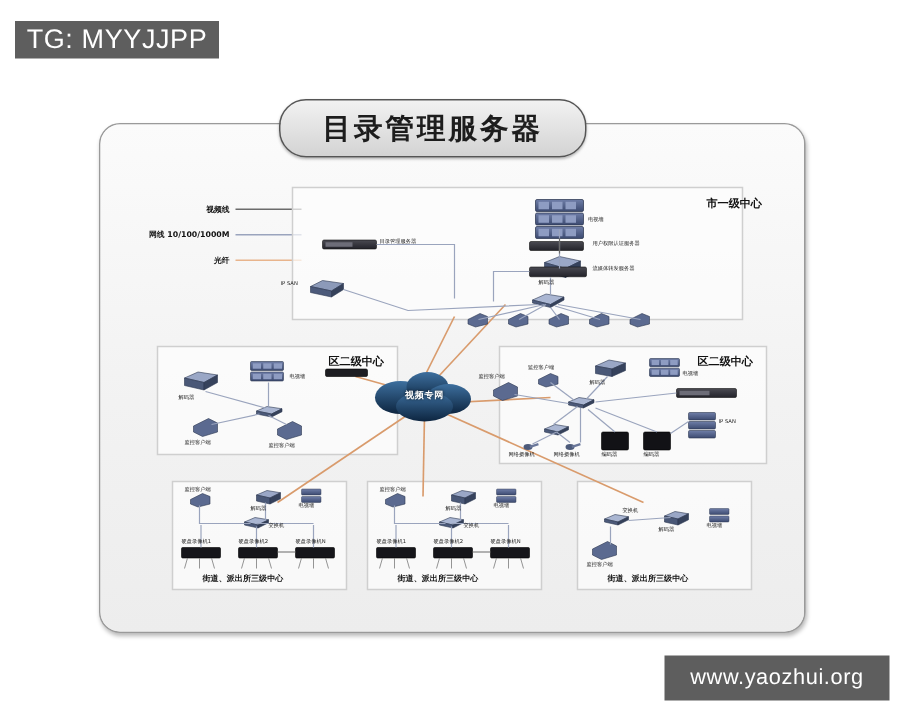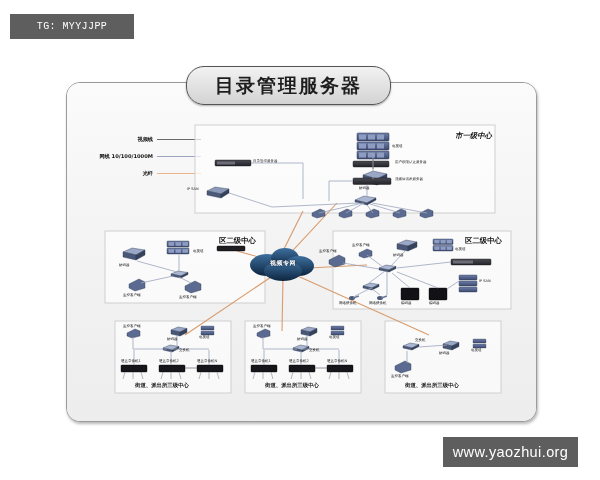--- a/index.html
+++ b/index.html
@@ -10,22 +10,22 @@
     overflow:hidden;position:relative;
   }
   
   .wm{
     position:absolute;
     background:#5e5e5e;
     color:#ffffff;
     display:flex;align-items:center;justify-content:center;
     letter-spacing:.4px;
   }
-  #wm-top{left:10px;top:14px;width:124px;height:25px;font-size:10px;font-family:Liberation Mono, monospace;}
-  #wm-bottom{left:443px;top:437px;width:135px;height:30px;font-size:14.5px;}
+  #wm-top{left:10px;top:14px;width:136px;height:25px;font-size:18px;}
+  #wm-bottom{left:443px;top:437px;width:150px;height:30px;font-size:14.5px;}
 
   
   #card{
     position:absolute;left:66px;top:82px;width:469px;height:338px;
     background:#f3f3f3;
     border:1px solid #9a9a9a;
     border-radius:14px;
     box-shadow:1px 2px 3px rgba(0,0,0,.28);
   }
   #card-inner{
@@ -458,21 +458,21 @@
       </g>
 
       <g>
         <ellipse cx="200" cy="182" rx="17" ry="11" fill="url(#gCloud)"></ellipse>
         <ellipse cx="218" cy="175" rx="14" ry="10" fill="url(#gCloud)"></ellipse>
         <ellipse cx="232" cy="183" rx="15" ry="10" fill="url(#gCloud)"></ellipse>
         <ellipse cx="216" cy="188" rx="19" ry="10" fill="url(#gCloud)"></ellipse>
       </g>
     </svg>
 
-    <div class="panel-title" style="left:388px;top:48px;font-style:italic;">市一级中心</div>
+    <div class="panel-title" style="left:404px;top:48px;">市一级中心</div>
     <div class="panel-title" style="left:152px;top:153px;">区二级中心</div>
     <div class="panel-title" style="left:398px;top:153px;">区二级中心</div>
     <div class="blk-title" style="left:68px;top:299px;">街道、派出所三级中心</div>
     <div class="blk-title" style="left:198px;top:299px;">街道、派出所三级中心</div>
     <div class="blk-title" style="left:338px;top:299px;">街道、派出所三级中心</div>
 
     <div class="mini-label" style="left:186px;top:76px;">目录管理服务器</div>
     <div class="mini-label" style="left:120px;top:104px;">IP SAN</div>
     <div class="mini-label" style="left:325px;top:61px;">电视墙</div>
     <div class="mini-label" style="left:292px;top:103px;">解码器</div>

